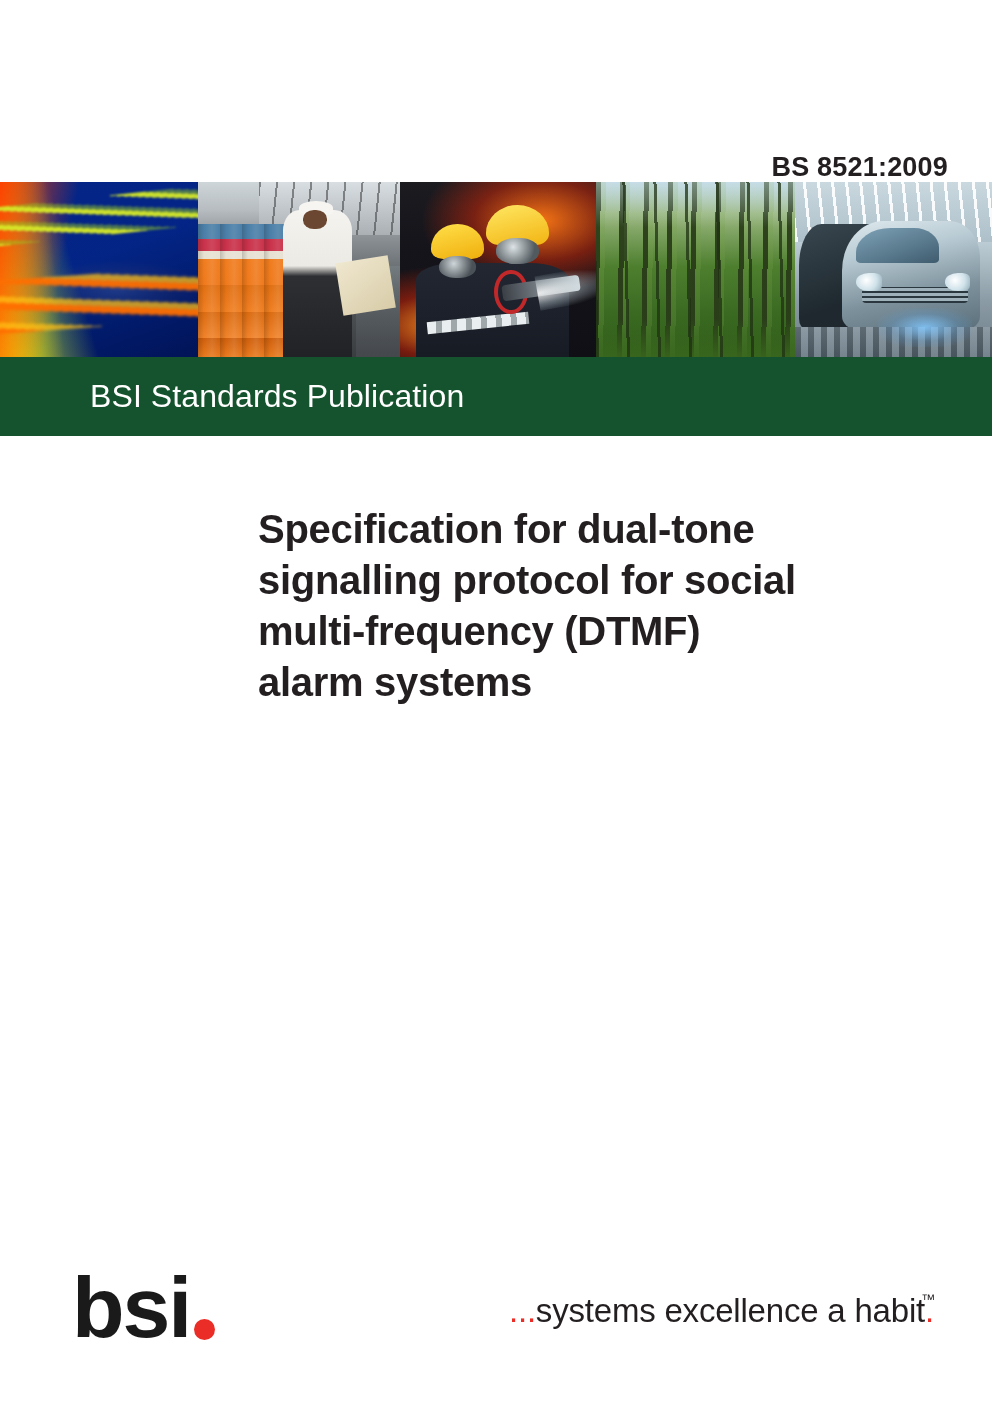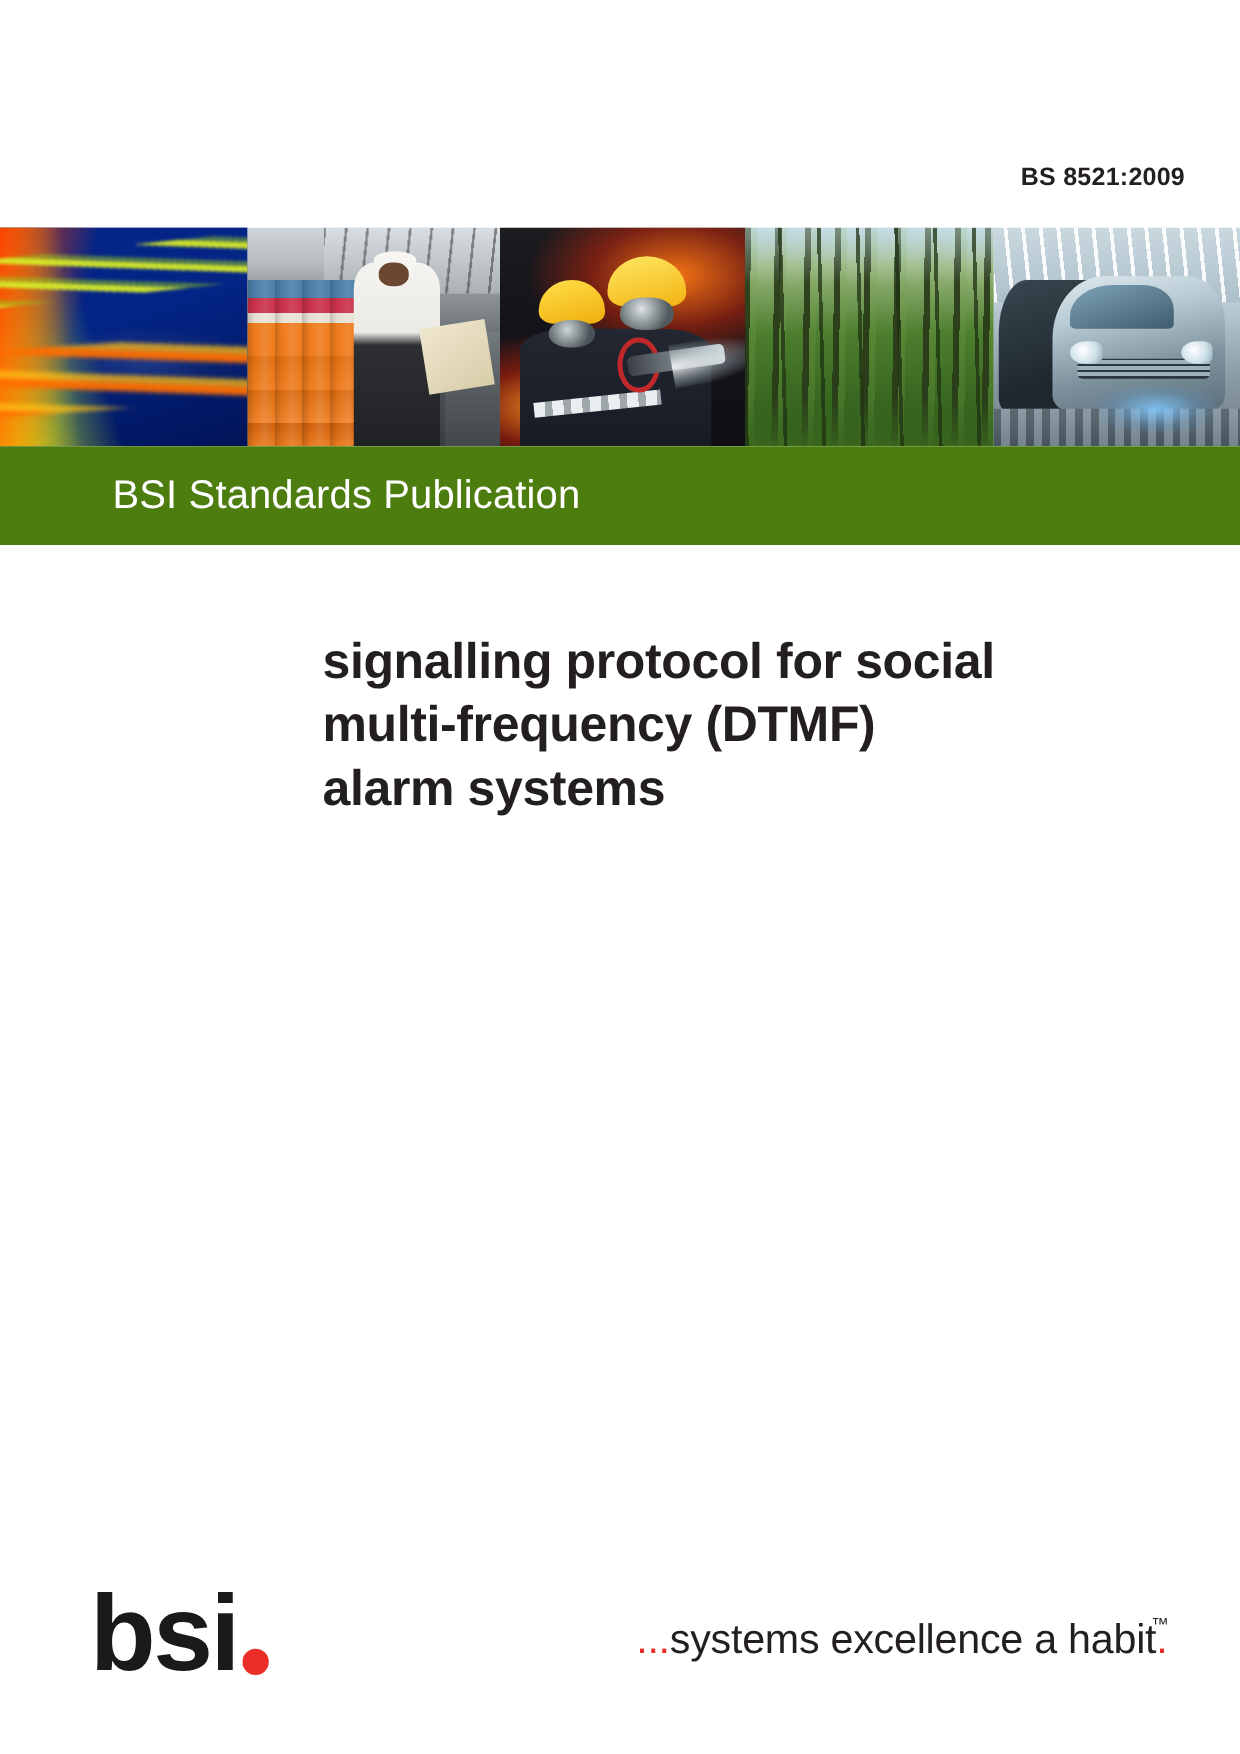--- a/index.html
+++ b/index.html
@@ -18,23 +18,23 @@
     width: 992px;
     height: 1403px;
     background: #ffffff;
     overflow: hidden;
     margin: 0 auto;
   }
 
   
   .std-number {
     position: absolute;
-    top: 131px;
+    top: 152px;
     right: 44px;
-    font-size: 20px;
+    font-size: 27px;
     font-weight: bold;
     letter-spacing: 0.2px;
     color: #231f20;
     white-space: nowrap;
   }
 
   
   .photo-strip {
     position: absolute;
     left: 0;
@@ -313,21 +313,21 @@
     background: radial-gradient(ellipse at 50% 50%, rgba(130,200,255,0.85) 0%, rgba(90,160,220,0.25) 50%, rgba(0,0,0,0) 80%);
   }
 
   
   .red-band {
     position: absolute;
     left: 0;
     top: 357px;
     width: 992px;
     height: 79px;
-    background: #4d7c0f;
+    background: #14532d;
   }
   .red-band-text {
     position: absolute;
     left: 90px;
     top: 50%;
     transform: translateY(-52%);
     color: #ffffff;
     font-size: 32px;
     font-weight: normal;
     letter-spacing: 0.1px;
@@ -451,20 +451,21 @@
       <div class="glow"></div>
     </div>
 
   </div>
 
   <div class="red-band">
     <div class="red-band-text">BSI Standards Publication</div>
   </div>
 
   <h1 class="doc-title">
+    <span class="title-line">Specification for dual-tone</span>
     <span class="title-line">signalling protocol for social</span>
     <span class="title-line">multi-frequency (DTMF)</span>
     <span class="title-line">alarm systems</span>
   </h1>
 
   <div class="footer">
 
     <div class="bsi-logo">
       <span class="bsi-word">bsi</span>
       <span class="bsi-dot"></span>

